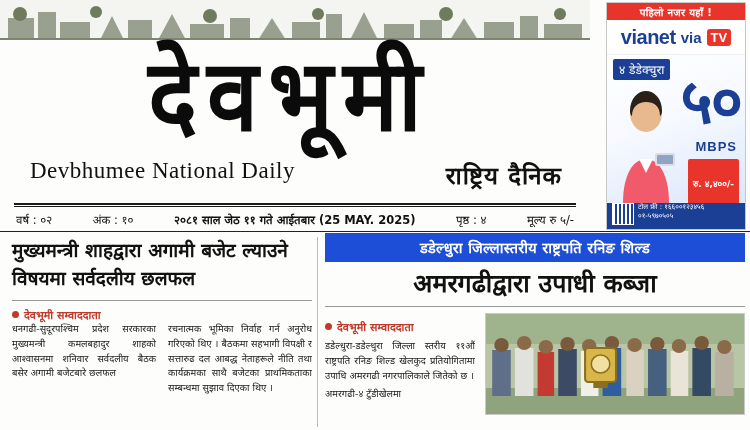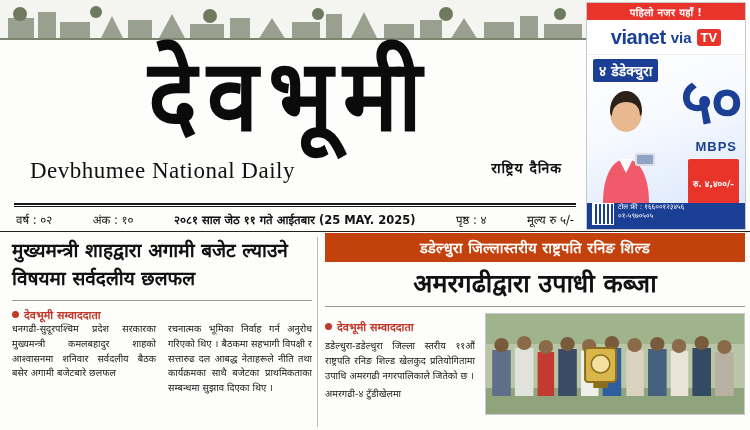--- a/index.html
+++ b/index.html
@@ -76,21 +76,21 @@
   }
   .english-title {
     font-family: "Liberation Serif", serif;
     font-size: 23px;
     letter-spacing: 0.5px;
     color: #111;
     white-space: nowrap;
   }
   .nep-sub {
     font-family: "DejaVu Sans", sans-serif;
-    font-size: 14px;
+    font-size: 24px;
     font-weight: 700;
     color: #111;
     white-space: nowrap;
     letter-spacing: 1px;
   }
   .rule-top {
     position: absolute;
     left: 14px;
     top: 203px;
     width: 562px;
@@ -121,21 +121,21 @@
     white-space: nowrap;
   }
   .infobar span { padding: 0 2px; }
   .infobar .center { font-weight: 600; }
 
   
   .ad {
     position: absolute;
     right: 4px;
     top: 2px;
-    width: 160px;
+    width: 140px;
     height: 228px;
     border: 1px solid #c8c8c8;
     box-sizing: border-box;
     background: #fff;
     overflow: hidden;
   }
   .ad-strip {
     height: 17px;
     background: #e8342a;
     color: #fff;
@@ -184,25 +184,24 @@
     background: linear-gradient(160deg,#ffffff 0%,#f6f9ff 45%,#dbe7fb 100%);
     overflow: hidden;
   }
   .ad-banner {
     position: absolute;
     left: 6px;
     top: 4px;
     background: #1b3f94;
     color: #fff;
     font-family: "DejaVu Sans", sans-serif;
-    font-size: 14px;
+    font-size: 12px;
     padding: 2px 6px;
     border-radius: 2px;
     white-space: nowrap;
-    font-weight: bold;
   }
   .ad-big {
     position: absolute;
     right: 4px;
     top: 16px;
     font-family: "DejaVu Sans", sans-serif;
     font-size: 62px;
     line-height: 1;
     font-weight: 700;
     color: #1b3f94;
@@ -326,21 +325,21 @@
     font-size: 9.5px;
     line-height: 1.55;
     color: #222;
     text-align: justify;
     height: 90px;
     overflow: hidden;
   }
   .body-cols p { margin: 0 0 4px 0; }
 
   .red-banner {
-    background: #c2410c;
+    background: #1d4ed8;
     color: #fff;
     font-family: "DejaVu Sans", sans-serif;
     font-size: 14.5px;
     font-weight: 700;
     text-align: center;
     padding: 4px 0 5px 0;
     letter-spacing: .3px;
   }
   .right-head {
     font-family: "DejaVu Sans", sans-serif;

